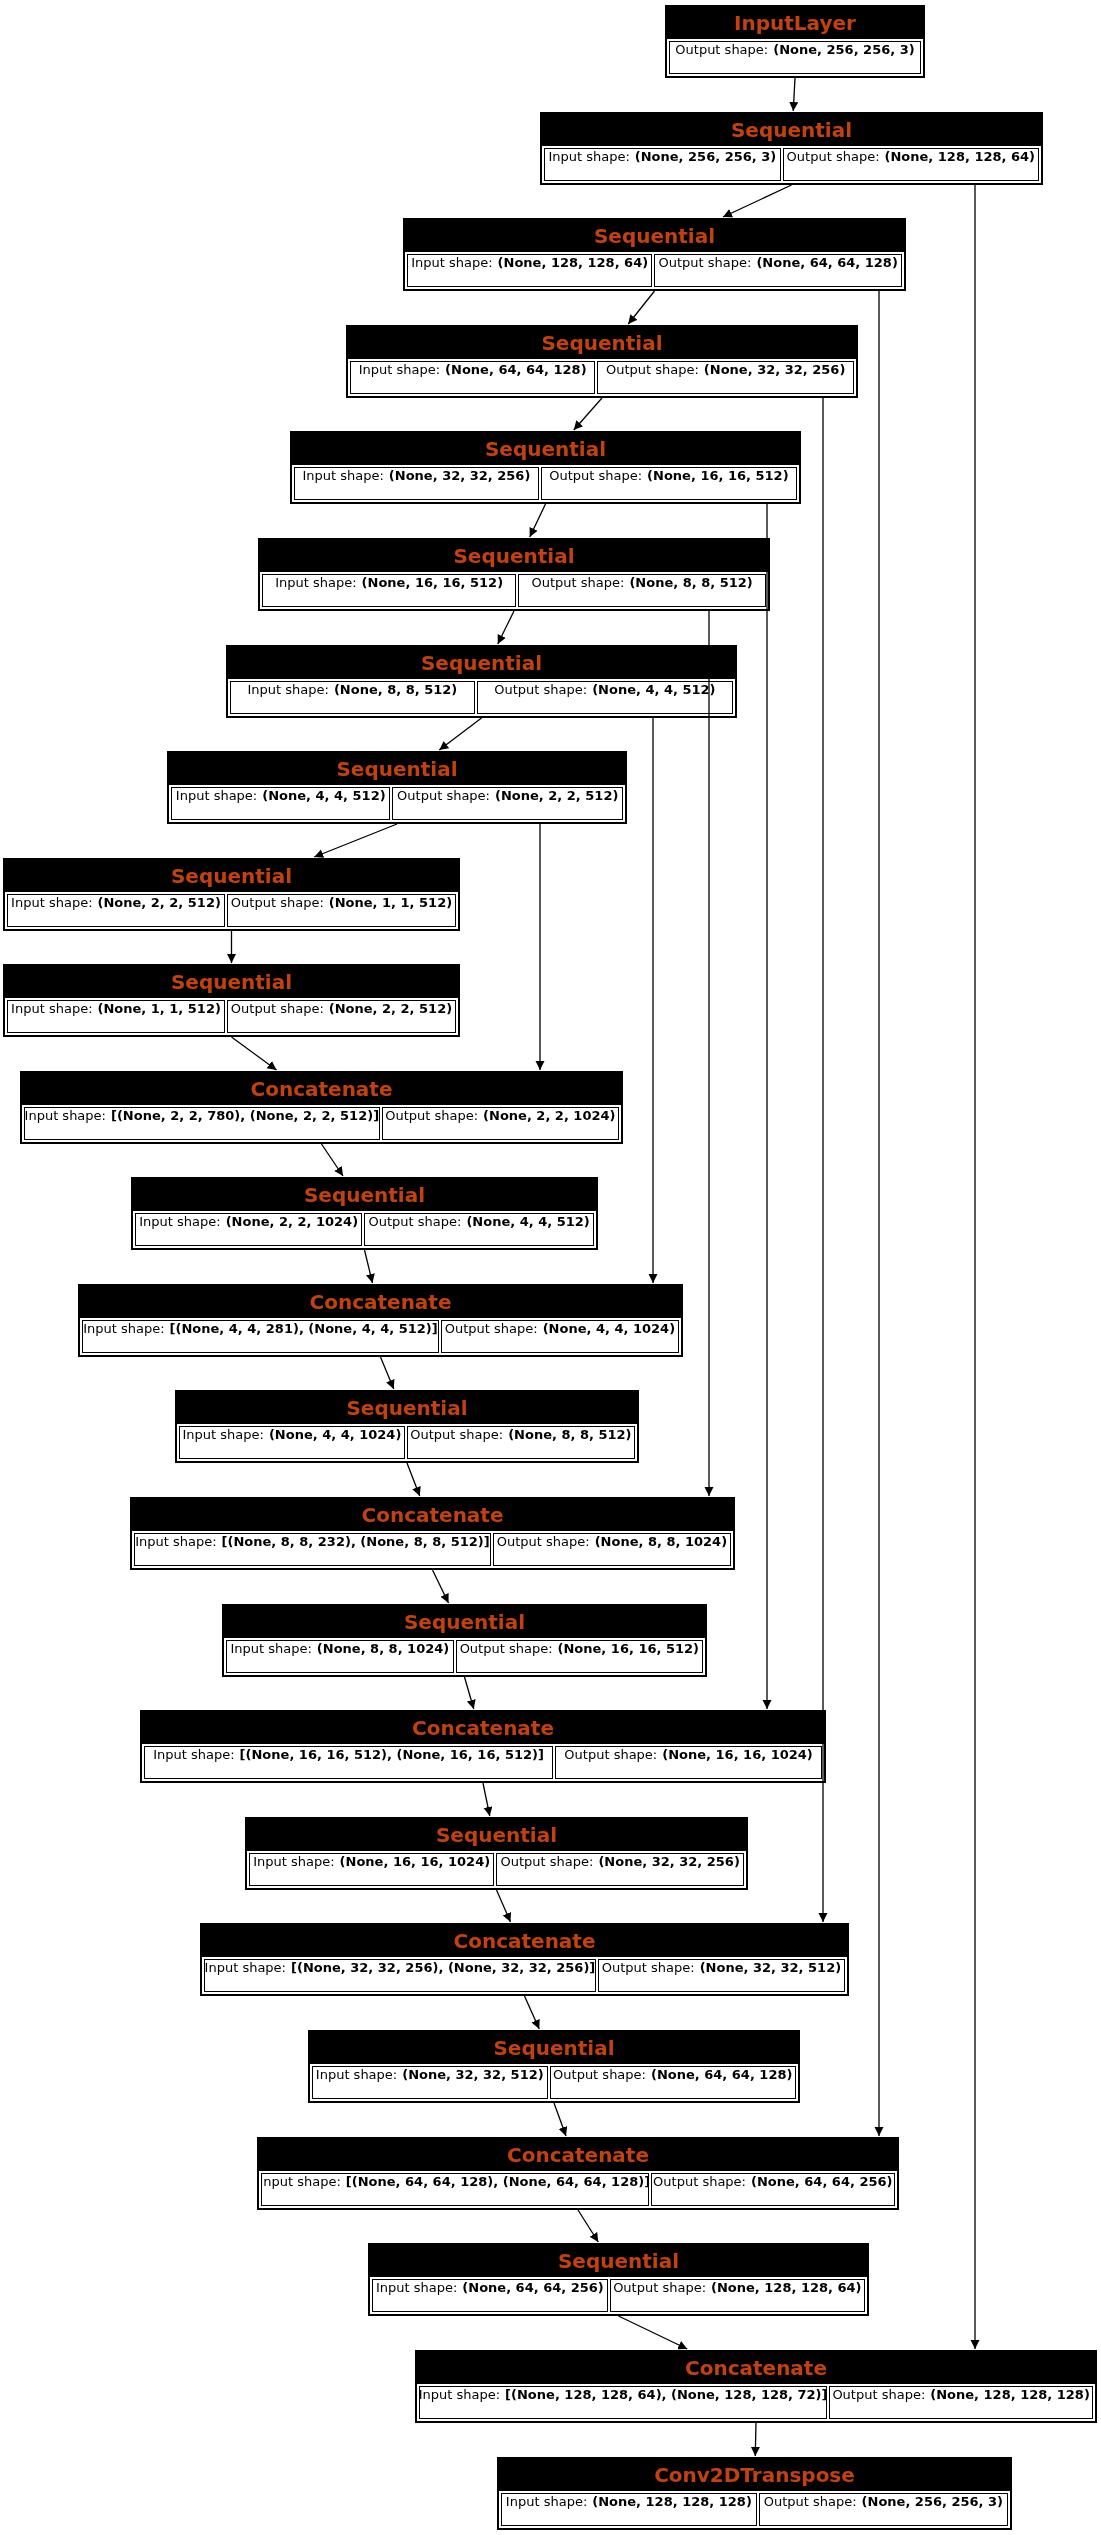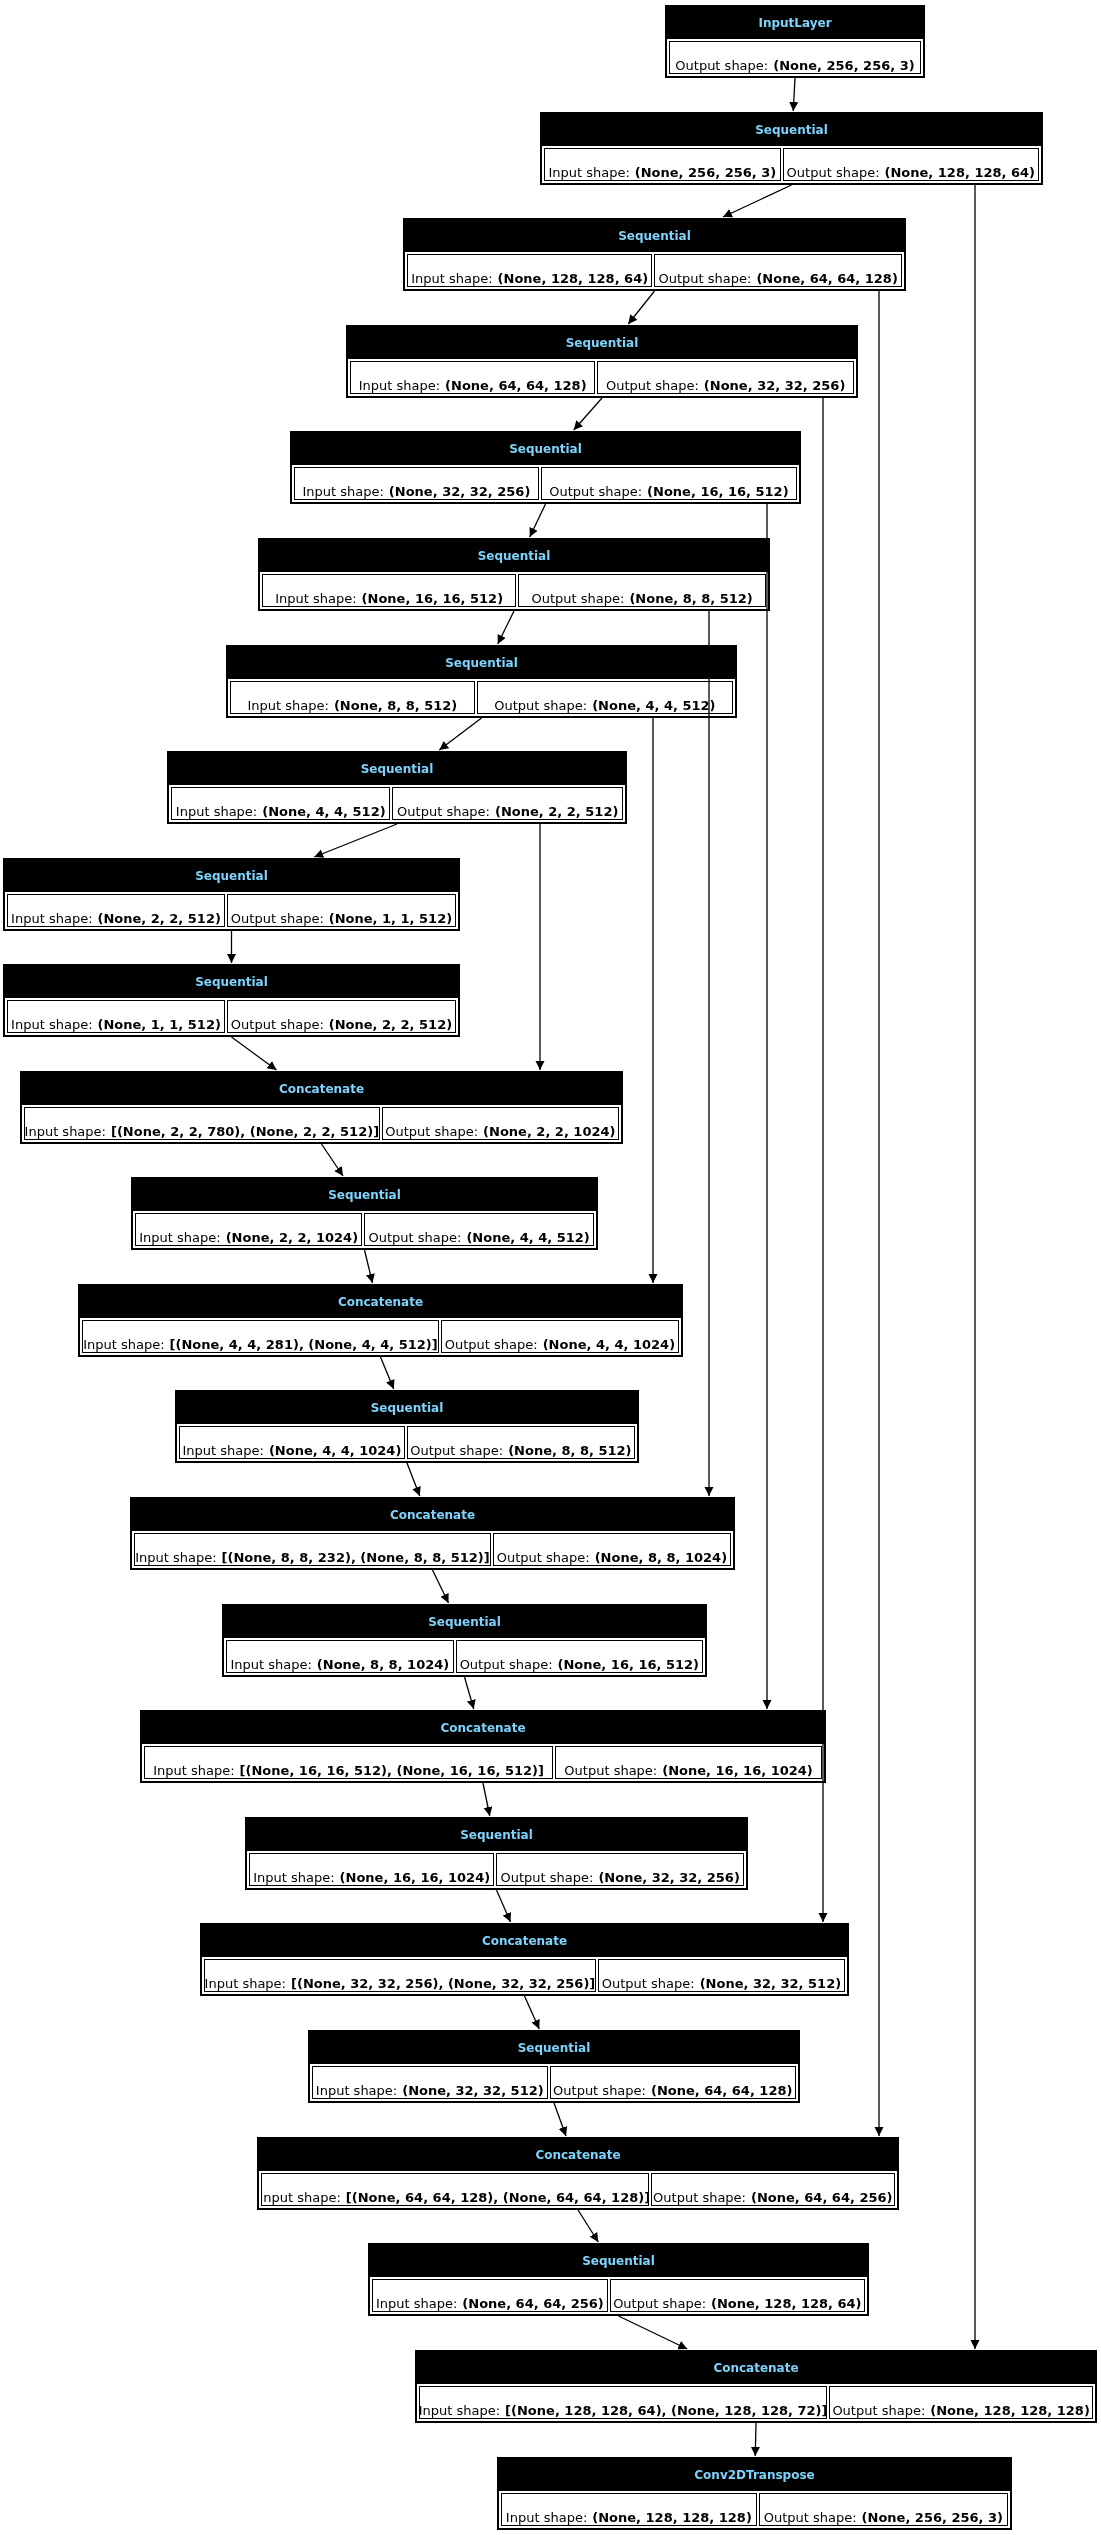--- a/index.html
+++ b/index.html
@@ -14,44 +14,44 @@
     position:absolute;
     box-sizing:border-box;
     border:2px solid #000000;
     background:#ffffff;
     display:flex;
     flex-direction:column;
   }
   .hdr{
     flex:0 0 32px;
     background:#000000;
-    color:#7dd3fc;
+    color:#c2410c;
     font-weight:bold;
-    font-size:12px;
+    font-size:20px;
     display:flex;
     align-items:center;
     justify-content:center;
     white-space:nowrap;
   }
   .nbody{
     flex:1 1 auto;
     display:flex;
     gap:2px;
     padding:2px;
     background:#ffffff;
   }
   .cell{
     box-sizing:border-box;
     flex:1 1 auto;
     border:1px solid #000000;
     background:#ffffff;
     color:#000000;
     font-size:13px;
     display:flex;
-    align-items:flex-end;
+    align-items:flex-start;
     justify-content:center;
     white-space:nowrap;
     padding:0 8px;
     overflow:hidden;
   }
   .val{font-weight:bold;margin-left:5px;}
   #edges{
     position:absolute;
     left:0;top:0;
     width:1101px;height:2535px;

